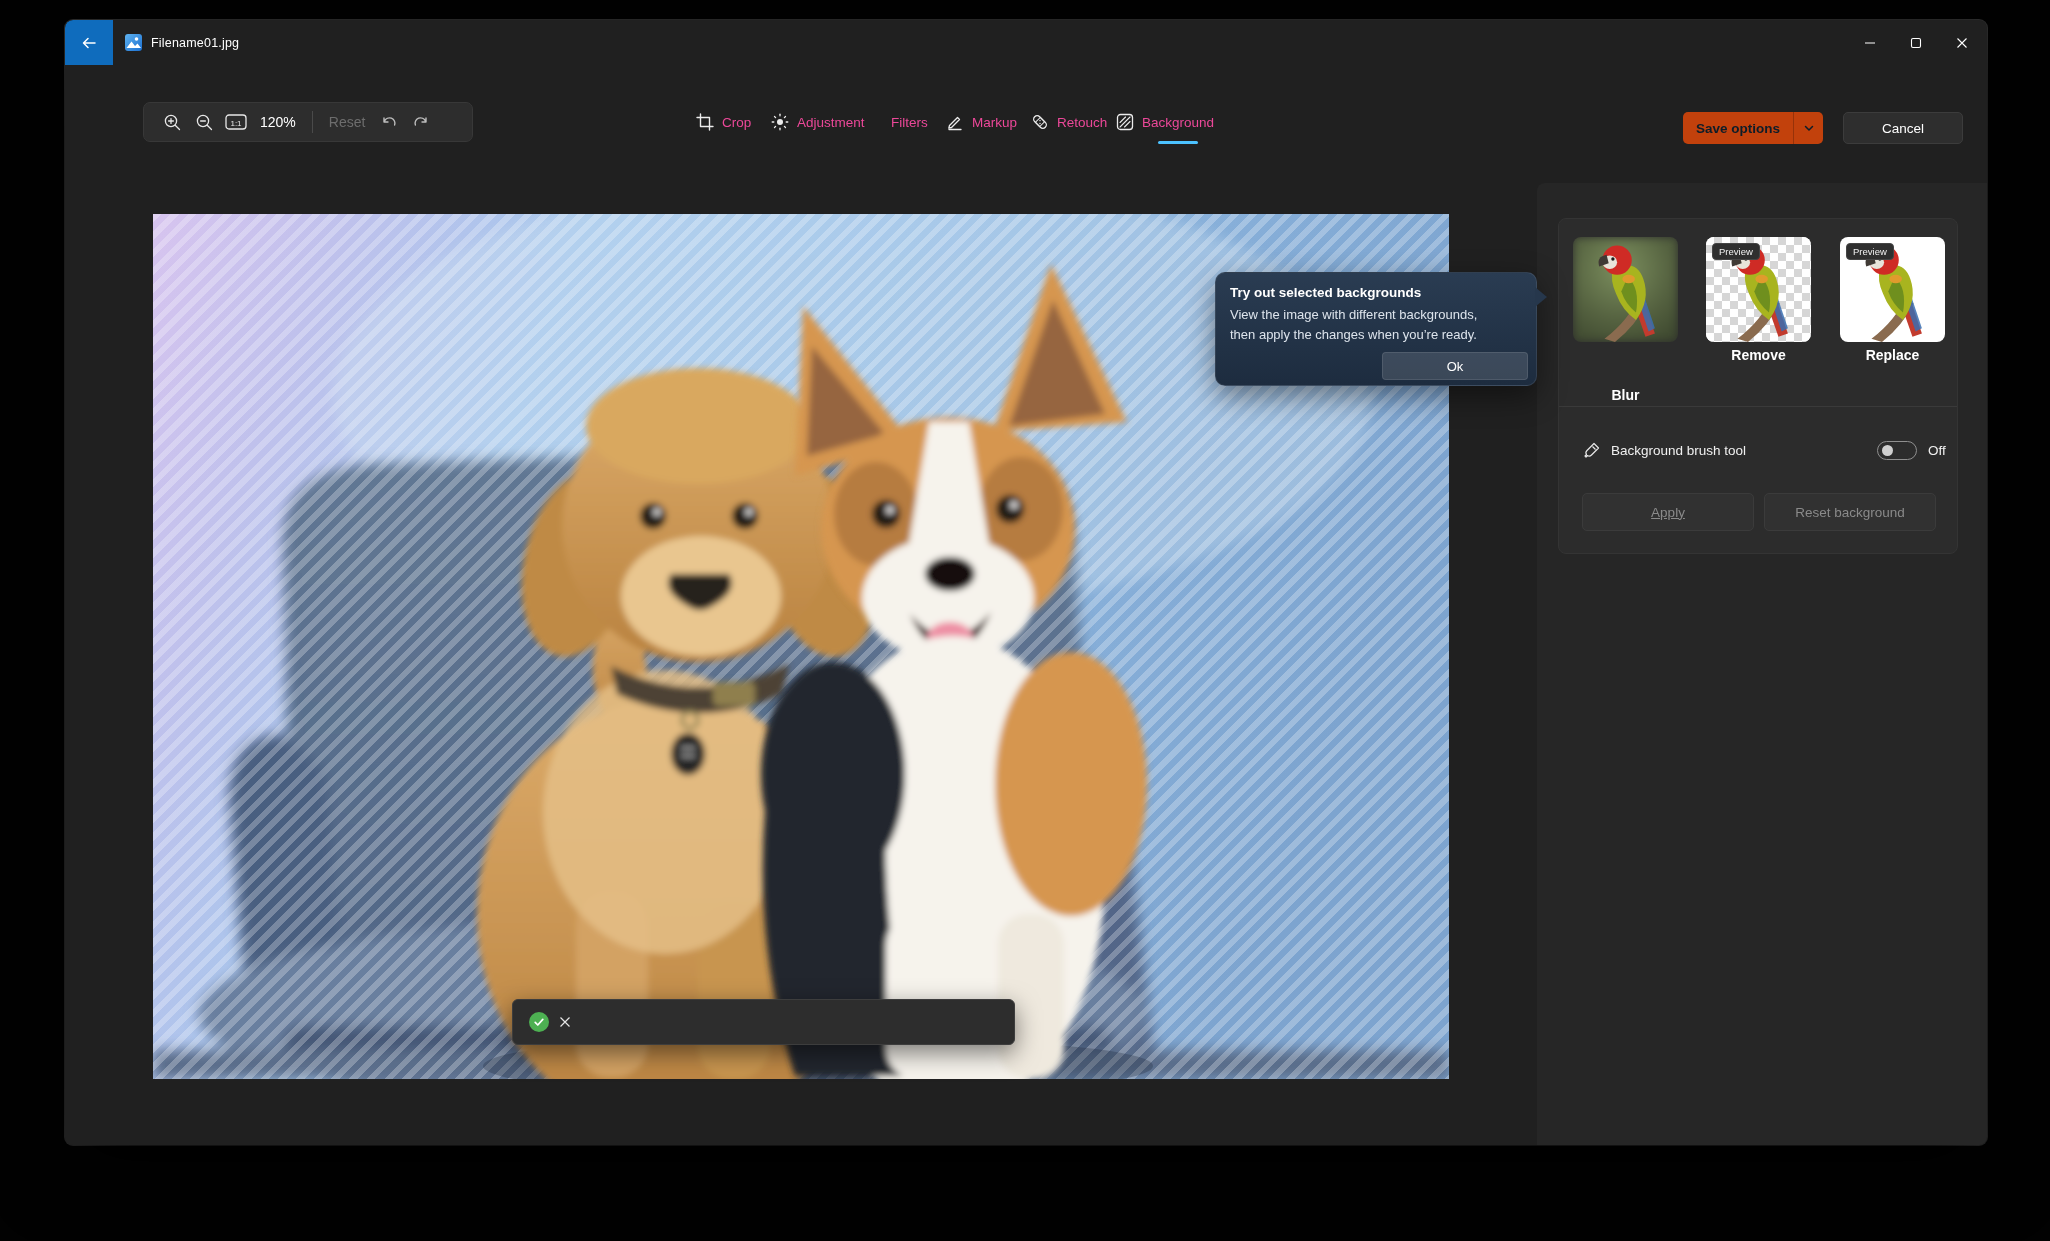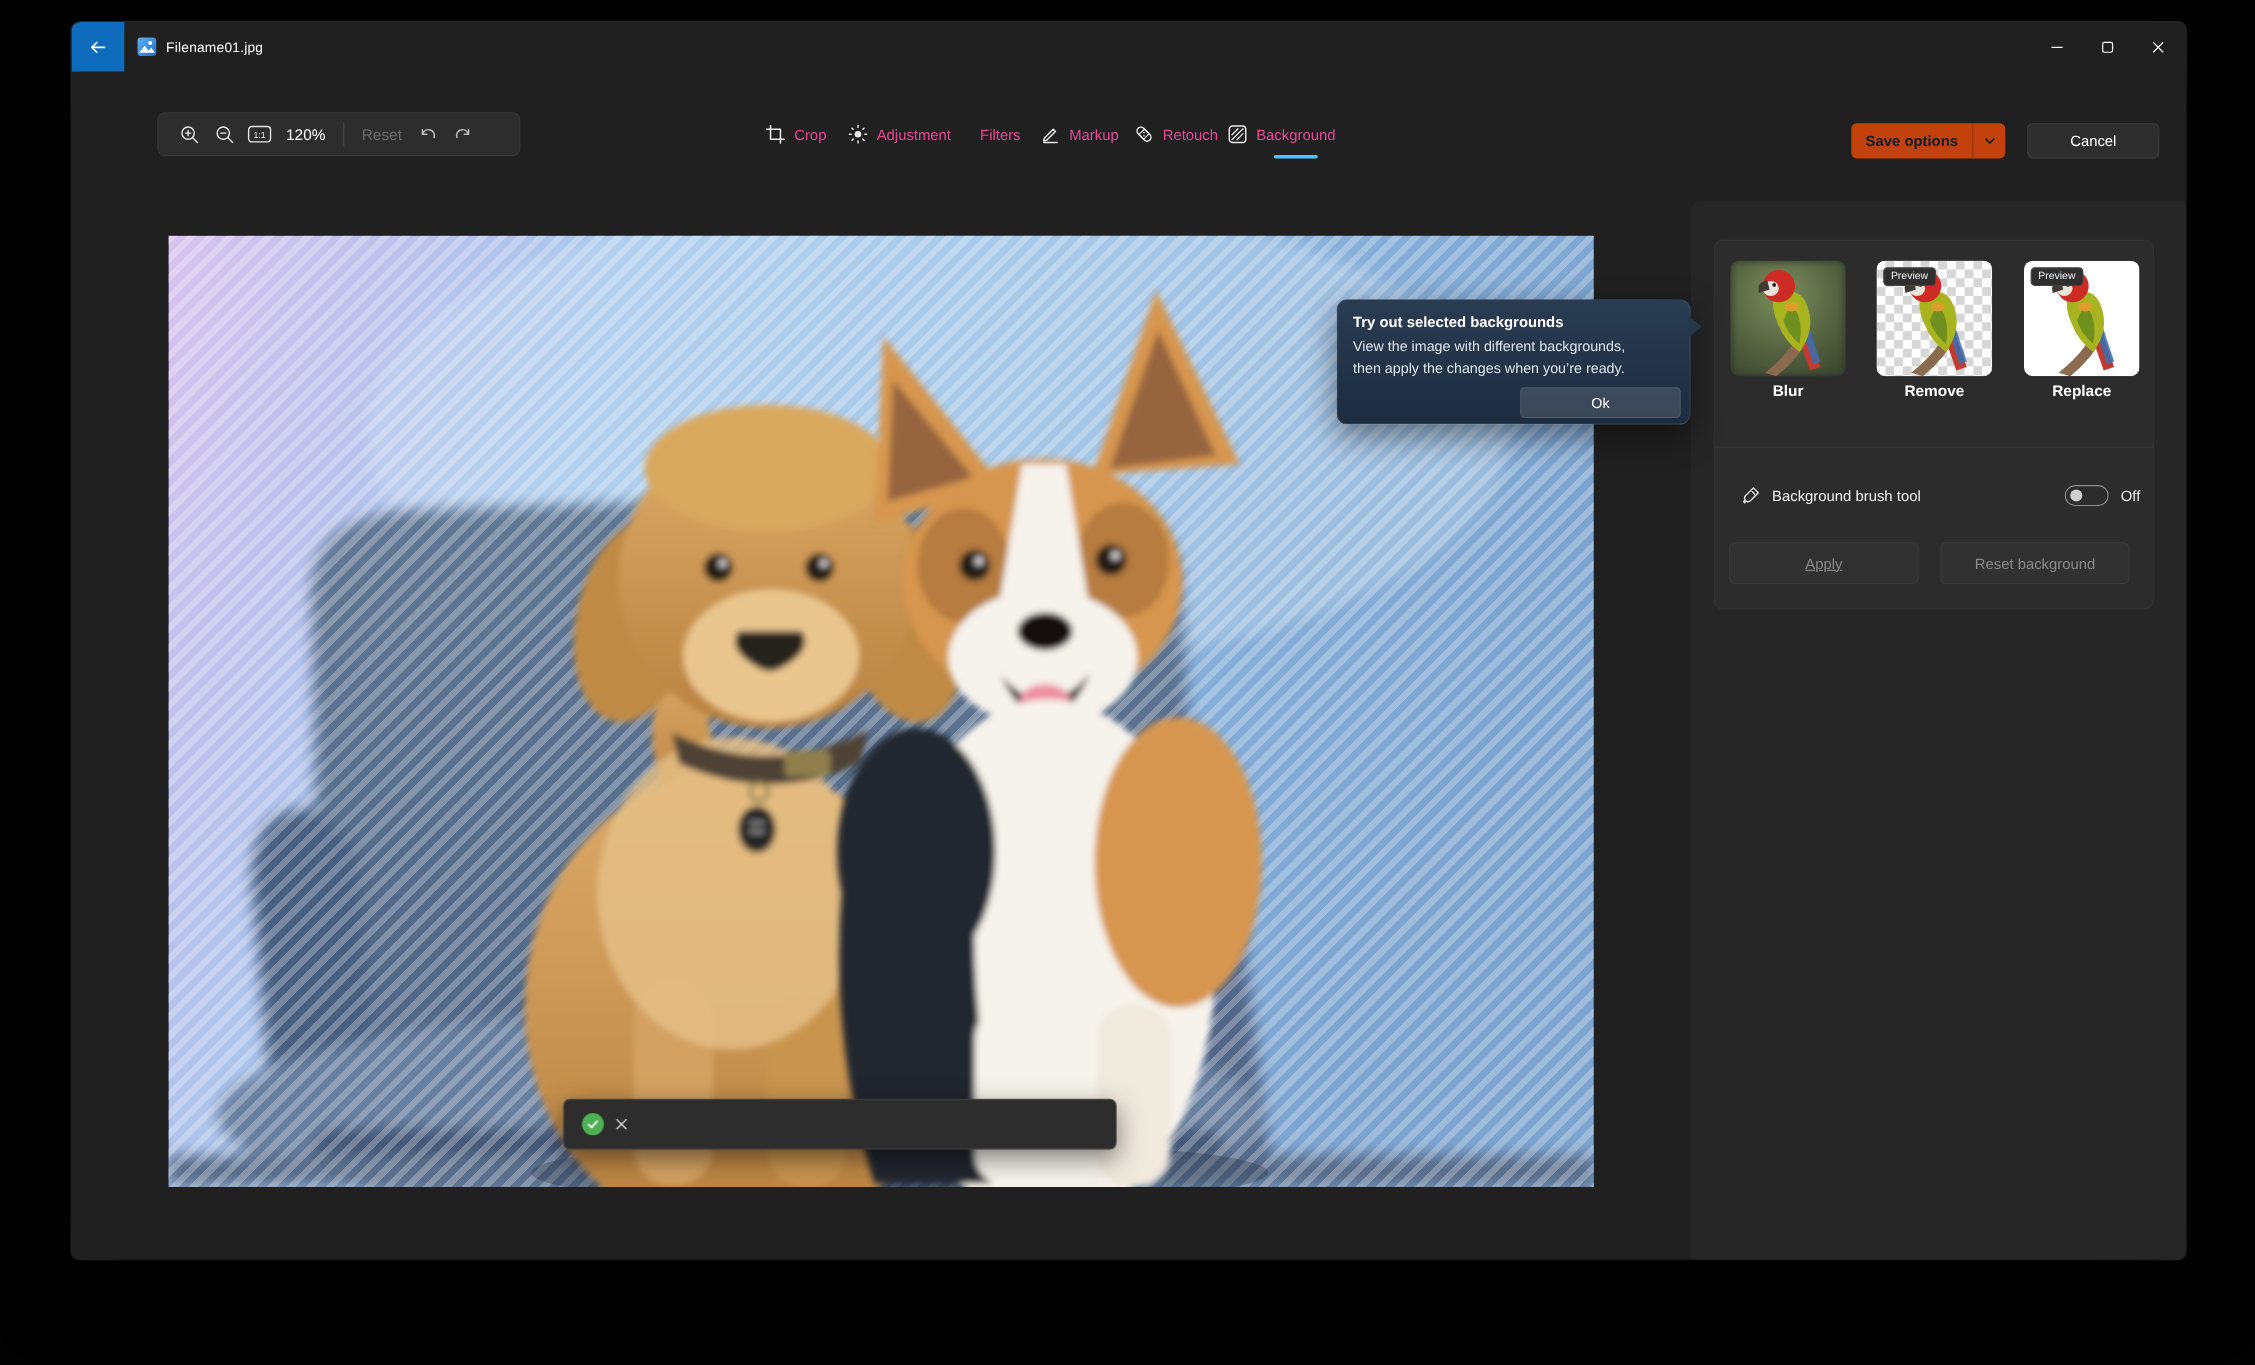--- a/index.html
+++ b/index.html
@@ -39,38 +39,38 @@
   .canvas{ position:absolute; left:88px; top:194px; width:1296px; height:865px; overflow:hidden; }
   .scene-bg,.stripe-overlay,.scene-dogs{ position:absolute; left:0; top:0; width:1296px; height:865px; }
   .stripe-overlay{ background:repeating-linear-gradient(135deg, rgba(255,255,255,0.26) 0 6px, rgba(255,255,255,0) 6px 12.5px); }
 
   
   .panel{ position:absolute; left:1472px; top:163px; width:450px; height:962px; background:#262626; border-top-left-radius:8px; }
   .card{ position:absolute; left:21px; top:35px; width:400px; height:336px; background:#2c2c2c; border:1px solid #343434; border-radius:8px; }
   .thumb{ position:absolute; top:18px; width:105px; height:105px; border-radius:8px; overflow:hidden; cursor:pointer; }
   .thumb-blur{ left:14px; } .thumb-remove{ left:147px; } .thumb-replace{ left:281px; }
   .thumb-label{ position:absolute; top:128px; width:105px; text-align:center; font-size:14px; font-weight:700; color:#ffffff; }
-  .lbl-blur{ left:14px; } .lbl-remove{ left:147px; } .lbl-replace{ left:281px; }
+  .lbl-blur{ left:14px;margin-top:40px; } .lbl-remove{ left:147px; } .lbl-replace{ left:281px; }
   .blur-bg{ position:absolute; inset:0; background:radial-gradient(circle at 45% 30%, #7c8f5e 0%, #556240 55%, #39432c 100%); filter:blur(4px); }
   .checker-bg{ position:absolute; inset:0; background-color:#fff; background-image:conic-gradient(#d6d6d6 25%, #ffffff 0 50%, #d6d6d6 0 75%, #ffffff 0); background-size:16px 16px; }
   .white-bg{ position:absolute; inset:0; background:#ffffff; }
   .thumb svg.parrot{ position:absolute; inset:0; }
   .preview-badge{ position:absolute; left:6px; top:6px; background:#2f2f2f; border:1px solid #454545; border-radius:4px; color:#f0f0f0; font-size:9.5px; padding:2px 6px; z-index:2; }
 
   .divider-h{ position:absolute; left:0; top:187px; width:100%; height:1px; background:#3a3a3a; }
 
   .brush-row{ position:absolute; left:0; top:210px; width:100%; height:42px; display:flex; align-items:center; }
   .brush-row .b-ico{ margin-left:24px; color:#e8e8e8; display:flex; }
   .brush-row .b-label{ margin-left:10px; font-size:13.5px; color:#f0f0f0; }
   .toggle{ position:absolute; left:318px; top:12px; width:40px; height:19px; border:1px solid #8f8f8f; border-radius:10px; cursor:pointer; }
   .toggle .knob{ position:absolute; left:4px; top:3px; width:11px; height:11px; border-radius:50%; background:#cfcfcf; }
   .toggle-state{ position:absolute; left:369px; top:0; height:42px; display:flex; align-items:center; font-size:13.5px; color:#f0f0f0; }
 
   .panel-btn{ position:absolute; top:274px; height:38px; background:#313131; border:1px solid #3b3b3b; border-radius:5px; display:flex; align-items:center; justify-content:center; font-size:13.5px; color:#8a8a8a; cursor:default; }
-  .apply-btn{ left:13px; width:172px;text-decoration:underline; }
+  .apply-btn{ left:23px; width:172px;text-decoration:underline; }
   .resetbg-btn{ left:205px; width:172px; }
 
   
   .tooltip{ position:absolute; left:1150px; top:252px; width:322px; height:114px; background:linear-gradient(180deg,#2a3c52 0%, #1d2c3f 100%); border:1px solid rgba(255,255,255,0.09); border-radius:10px; box-shadow:0 10px 30px rgba(0,0,0,0.45); z-index:10; padding:12px 14px; }
   .tooltip .tt-arrow{ position:absolute; right:-11px; top:14px; width:0; height:0; border-top:10px solid transparent; border-bottom:10px solid transparent; border-left:12px solid #26374c; }
   .tt-title{ font-size:13.5px; font-weight:700; color:#ffffff; margin-bottom:5px; }
   .tt-body{ font-size:13px; line-height:1.5; color:#dde4ec; }
   .ok-btn{ position:absolute; left:166px; top:79px; width:146px; height:28px; background:rgba(255,255,255,0.13); border:1px solid rgba(255,255,255,0.10); border-radius:4px; display:flex; align-items:center; justify-content:center; color:#ffffff; font-size:13px; cursor:pointer; }
 
   

